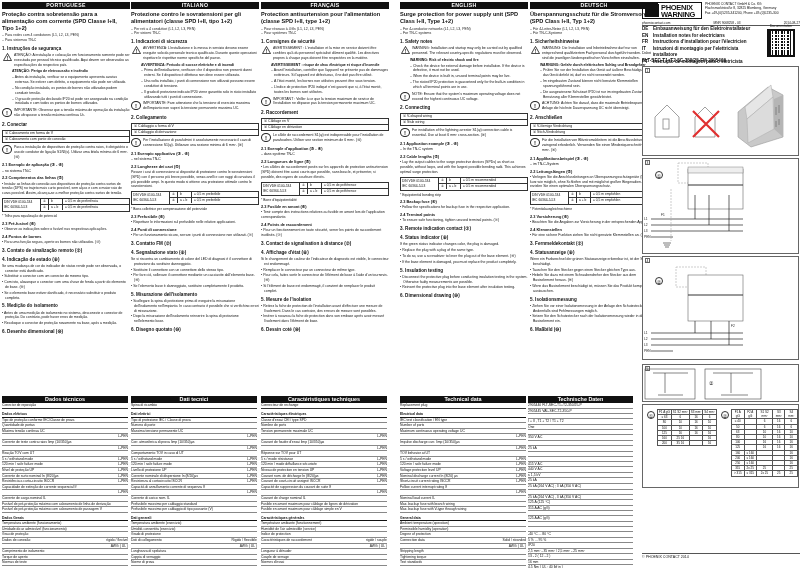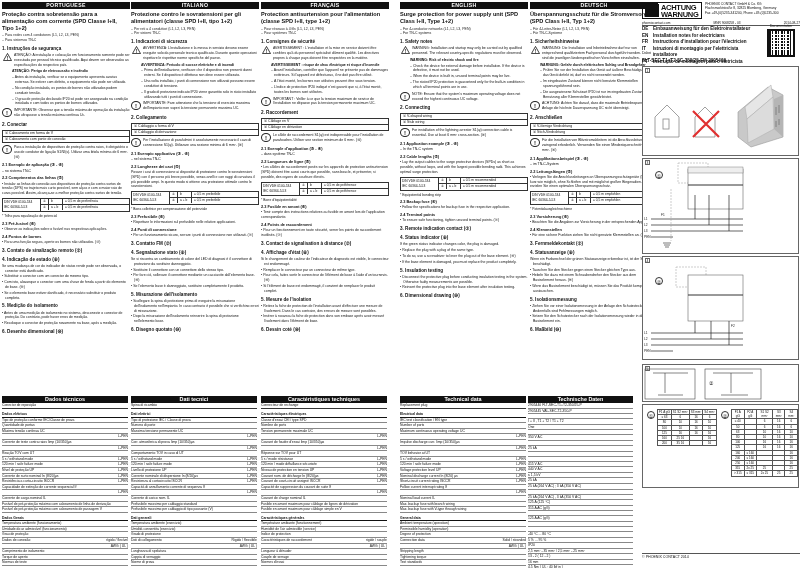--- a/index.html
+++ b/index.html
@@ -424,22 +424,22 @@
       <div class="h">5. Isolationsmessung</div>
       <div class="p li">• Ziehen Sie vor einer Isolationsmessung in der Anlage den Schutzstecker. Andernfalls sind Fehlmessungen möglich.</div>
       <div class="p li">• Setzen Sie den Schutzstecker nach der Isolationsmessung wieder in das Basiselement ein.</div>
       <div class="h">6. Maßbild (⑩)</div>
     </div>
   </div>
 
 <div class="logo">
   <div class="mark"></div>
   <div class="txt">
-      <div>ACHTUNG</div>
-      <div>WARNUNG</div>
+      <div>PHOENIX</div>
+      <div>WARNING</div>
     </div>
 </div>
 <div class="addr">
   <div>PHOENIX CONTACT GmbH &amp; Co. KG</div>
   <div>Flachsmarktstraße 8, 32825 Blomberg, Germany</div>
   <div>Fax +49-(0)5235-341200, Phone +49-(0)5235-300</div>
 </div>
 <div class="mnr">
   <span>phoenixcontact.com</span>
   <span>MNR 9068258 - 03</span>

